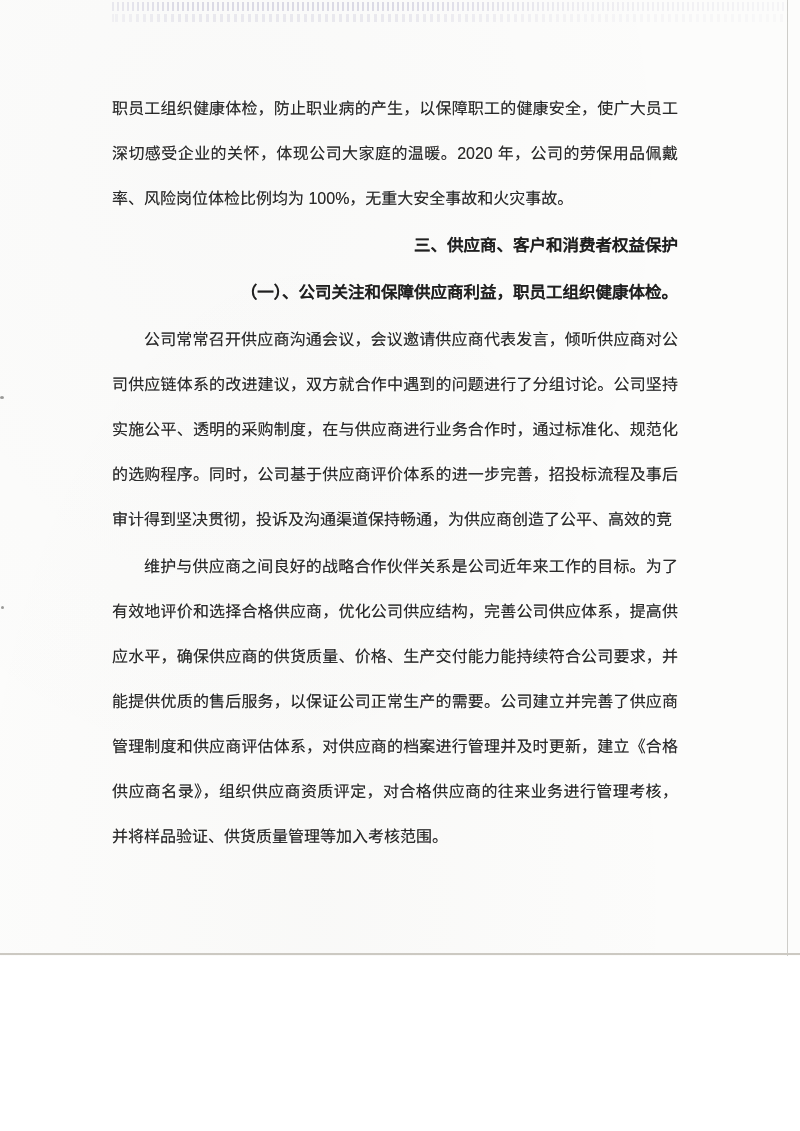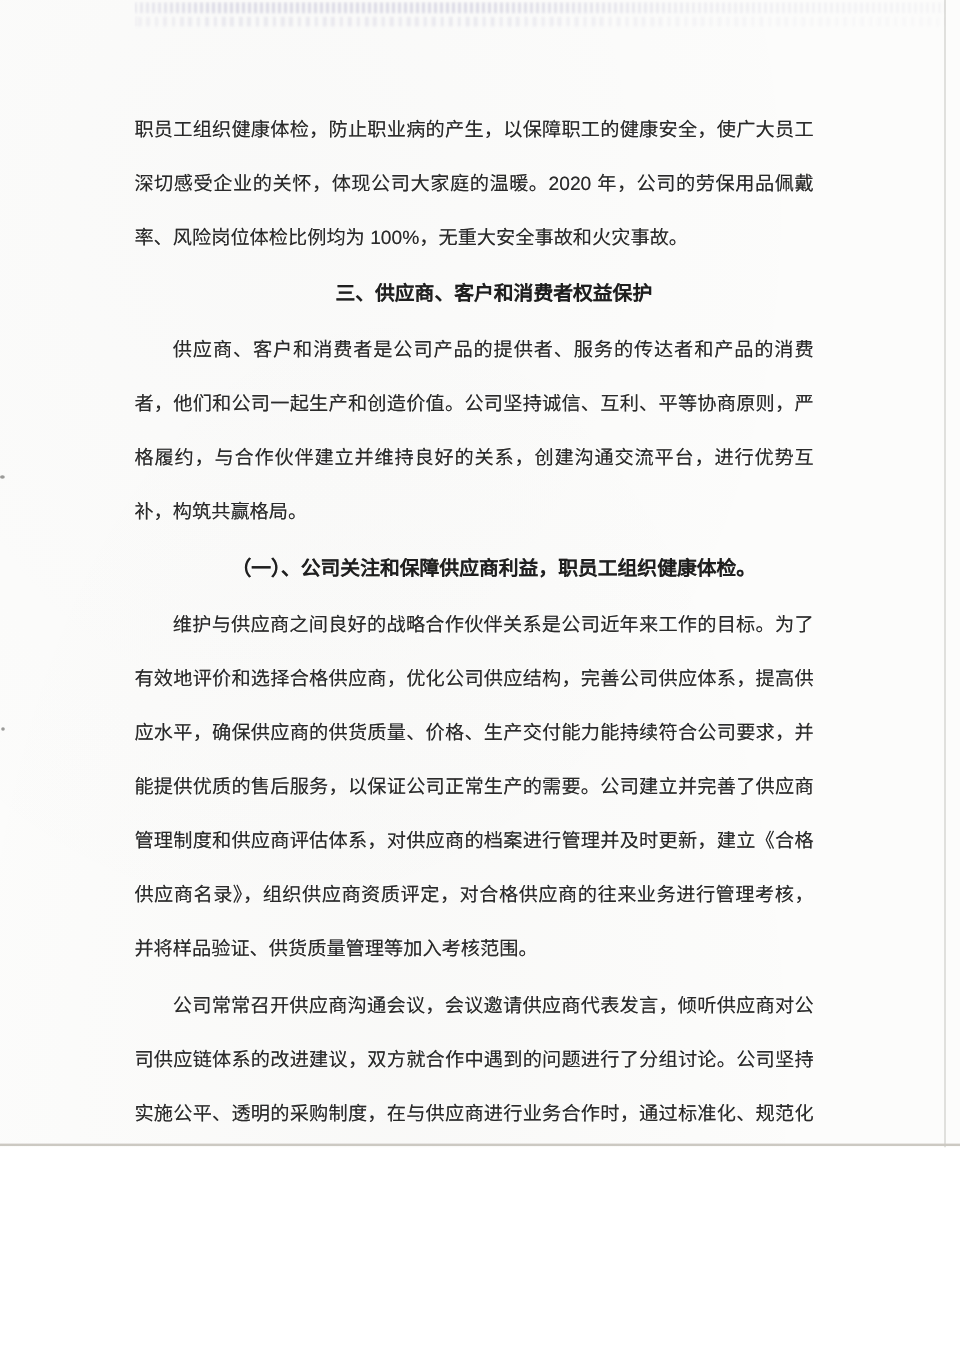--- a/index.html
+++ b/index.html
@@ -84,41 +84,40 @@
     margin-top: 0;
     text-indent: 0;
   }
   .heading {
     margin: 2px 0 0 0;
     font-size: 16.5px;
     font-weight: 700;
     color: #1f1f1f;
     line-height: 45px;
     text-indent: 2em;
-    text-align: center;
+    text-align: right;
   }
 </style>
 </head>
 <body>
 
 <div class="page">
 
   <div class="scan-artifact-top"></div>
   <div class="scan-streak-right"></div>
   <div class="speck speck-1"></div>
   <div class="speck speck-2"></div>
 
   <main class="doc">
     <p class="para flush">职员工组织健康体检，防止职业病的产生，以保障职工的健康安全，使广大员工深切感受企业的关怀，体现公司大家庭的温暖。2020 年，公司的劳保用品佩戴率、风险岗位体检比例均为 100%，无重大安全事故和火灾事故。</p>
 
     <h2 class="heading">三、供应商、客户和消费者权益保护</h2>
 
-    <p class="para">供应商、客户和消费者是公司产品的提供者、服务的传达者和产品的消费者，他们和公司一起生产和创造价值。公司坚持诚信、互利、平等协商原则，严格履约，与合作伙伴建立并维持良好的关系，创建沟通交流平台，进行优势互补，构筑共赢格局。</p>
 
     <h3 class="heading">（一）、公司关注和保障供应商利益，职员工组织健康体检。</h3>
 
+    <p class="para">公司常常召开供应商沟通会议，会议邀请供应商代表发言，倾听供应商对公司供应链体系的改进建议，双方就合作中遇到的问题进行了分组讨论。公司坚持实施公平、透明的采购制度，在与供应商进行业务合作时，通过标准化、规范化的选购程序。同时，公司基于供应商评价体系的进一步完善，招投标流程及事后审计得到坚决贯彻，投诉及沟通渠道保持畅通，为供应商创造了公平、高效的竞</p>
+
     <p class="para">维护与供应商之间良好的战略合作伙伴关系是公司近年来工作的目标。为了有效地评价和选择合格供应商，优化公司供应结构，完善公司供应体系，提高供应水平，确保供应商的供货质量、价格、生产交付能力能持续符合公司要求，并能提供优质的售后服务，以保证公司正常生产的需要。公司建立并完善了供应商管理制度和供应商评估体系，对供应商的档案进行管理并及时更新，建立《合格供应商名录》，组织供应商资质评定，对合格供应商的往来业务进行管理考核，并将样品验证、供货质量管理等加入考核范围。</p>
-
-    <p class="para">公司常常召开供应商沟通会议，会议邀请供应商代表发言，倾听供应商对公司供应链体系的改进建议，双方就合作中遇到的问题进行了分组讨论。公司坚持实施公平、透明的采购制度，在与供应商进行业务合作时，通过标准化、规范化的选购程序。同时，公司基于供应商评价体系的进一步完善，招投标流程及事后审计得到坚决贯彻，投诉及沟通渠道保持畅通，为供应商创造了公平、高效的竞</p>
   </main>
 
   <div class="scan-edge-bottom"></div>
 </div>
 
 </body></html>

